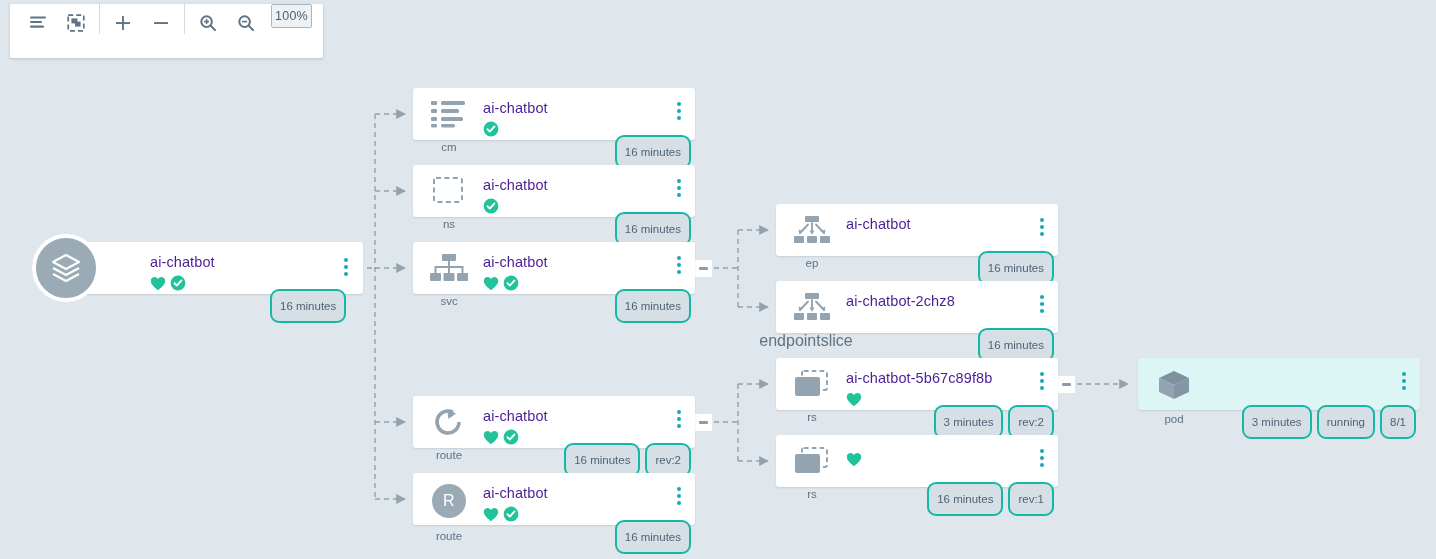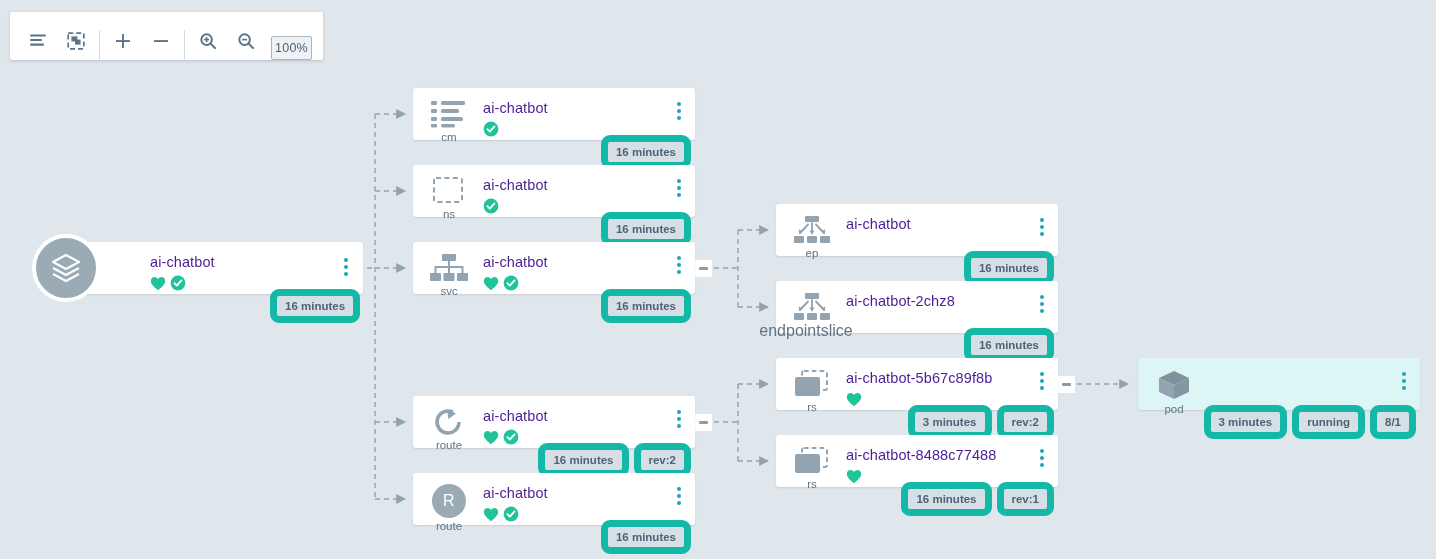--- a/index.html
+++ b/index.html
@@ -11,26 +11,26 @@
     font-family: "Liberation Sans", sans-serif;
   }
   #canvas {
     position: relative;
     width: 1436px; height: 559px;
     background: #dfe6ec;
   }
 
   
   .toolbar {
-    position: absolute; left: 10px; top: 12px;
-    height: 48px;
+    position: absolute; left: 10px; top: 4px;
+    height: 54px;
     background: #ffffff;
     border-radius: 2px;
     box-shadow: 0 1px 3px rgba(50,60,70,.22);
-    display: flex; align-items: flex-end;
+    display: flex; align-items: flex-start;
     padding: 0 9px;
     z-index: 40;
   }
   .tb-btn {
     width: 38px; height: 38px;
     display: flex; align-items: center; justify-content: center;
     cursor: pointer;
     color: #5d7488;
   }
   .tb-sep {
@@ -95,21 +95,21 @@
     width: 52px;
     flex: 0 0 52px;
     display: flex;
     flex-direction: column;
     align-items: center;
     margin-top: 3px;
   }
   .kind-label {
     font-size: 11.5px;
     color: #5f7385;
-    margin-top: 2px;
+    margin-top: 12px;
     white-space: nowrap;
     line-height: 13px;
     text-align: center;
   }
   .kind-label.wide { font-size: 16px; }
 
   .node-body {
     flex: 1 1 auto;
     padding-top: 4px;
     padding-left: 8px;
@@ -147,30 +147,29 @@
   
   .meta-row {
     position: absolute;
     display: flex;
     gap: 5px;
     z-index: 8;
     white-space: nowrap;
   }
   .pill {
     background: #d6dfe6;
-    border: 7px solid #14b8a6;
+    border: 2px solid #14b8a6;
     border-radius: 9px;
     color: #4f6376;
     font-size: 11.5px;
     line-height: 14px;
     padding: 1px 8px 2px 8px;
     height: 34px;
     display: inline-flex;
     align-items: center;
-    font-weight: bold;
   }
 
   
   .root-node {
     position: absolute;
     z-index: 5;
   }
   .root-card {
     position: absolute;
     left: 36px; top: 0;
@@ -602,21 +601,20 @@
   <div class="node" style="left:776px; top:435px; width:282px; height:52px;">
     <div class="node-inner">
       <div class="icon-wrap">
         <svg width="38" height="30" viewBox="0 0 38 30">
           <rect x="9" y="2" width="25" height="19" rx="2" fill="none" stroke="#93a4b0" stroke-width="2" stroke-dasharray="4.6,3.2"></rect>
           <rect x="2" y="8" width="25" height="19" rx="2" fill="#93a4b0"></rect>
         </svg>
         <div class="kind-label">rs</div>
       </div>
       <div class="node-body">
-        <div class="node-title">ai-chatbot-8488c77488</div>
         <div class="badges-health">
           <svg width="16" height="15" viewBox="0 0 16 15">
             <path d="M8 14 C8 14 0.8 9.2 0.8 4.9 C0.8 2.5 2.6 1 4.5 1 C6 1 7.3 1.9 8 3.1 C8.7 1.9 10 1 11.5 1 C13.4 1 15.2 2.5 15.2 4.9 C15.2 9.2 8 14 8 14 Z" fill="#21c49a"></path>
           </svg>
         </div>
       </div>
       <div class="kebab">
         <i></i>
         <i></i>
         <i></i>

